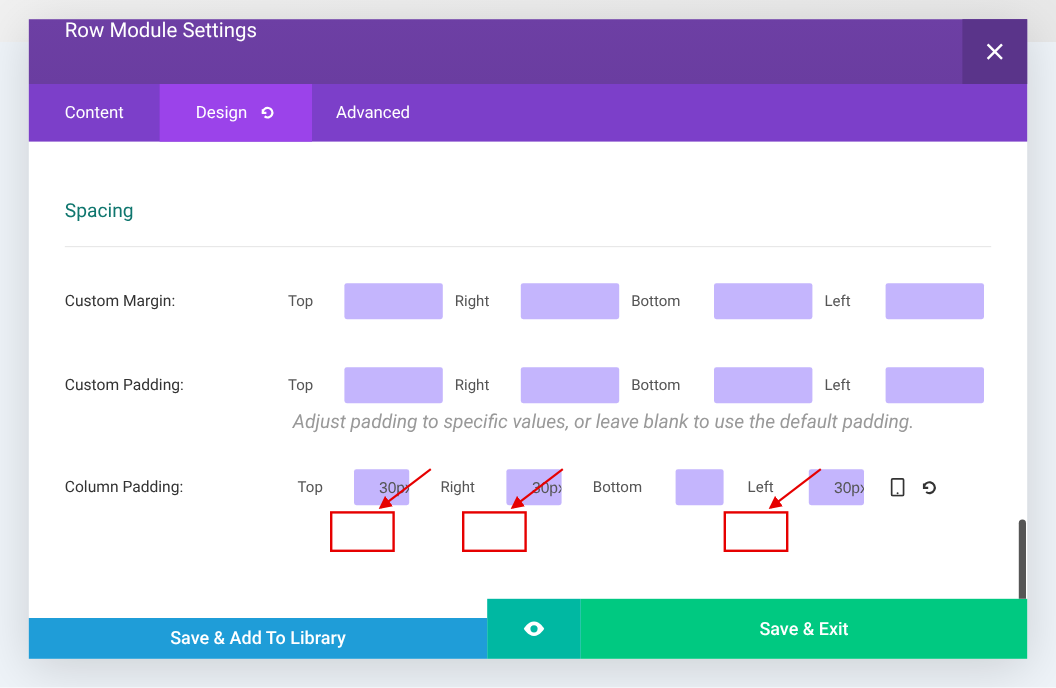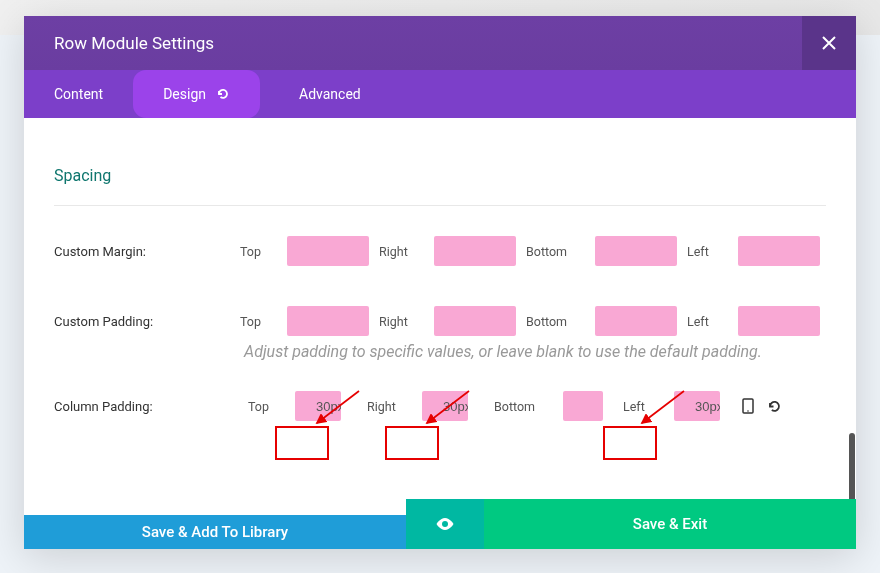--- a/index.html
+++ b/index.html
@@ -25,21 +25,21 @@
       bottom: 24px;
       background: #fff;
       box-shadow: 0 8px 40px rgba(0,0,0,0.15);
       display: flex;
       flex-direction: column;
     }
     .header {
       background: #6b3fa0;
       background: linear-gradient(to bottom, #6d3fa4 0%, #6a3da0 100%);
       display: flex;
-      align-items: center;
+      align-items: flex-start;
       justify-content: space-between;
       height: 54px;
       padding: 0 0 0 30px;
     }
     .header-title {
       color: #fff;
       font-size: 17px;
       font-weight: 400;
     }
     .close-btn {
@@ -59,21 +59,20 @@
       height: 48px;
     }
     .tab {
       color: #fff;
       font-size: 14px;
       padding: 0 30px;
       display: flex;
       align-items: center;
       cursor: pointer;
       gap: 10px;
-      border-radius: 13px;
     }
     .tab.active {
       background: #9b43ea;
     }
     .body {
       flex: 1;
       overflow: hidden;
       padding: 0 30px;
       position: relative;
     }
@@ -115,21 +114,21 @@
       color: #555;
       width: 44px;
       text-align: left;
       padding-left: 4px;
     }
     .side-label.top { width: 30px; }
     .side-label.right { width: 38px; }
     .side-label.bottom { width: 52px; }
     .side-label.left { width: 34px; }
     .input-box {
-      background: #f9a8d4;
+      background: #c4b5fd;
       border: none;
       height: 30px;
       width: 82px;
       margin-right: 6px;
       border-radius: 2px;
       font-size: 13px;
       color: #555;
       text-align: center;
       padding-left: 21px;
     }
@@ -213,21 +212,21 @@
     <div class="tab">
       <span>Content</span>
     </div>
     <div class="tab active">
       <span>Design</span>
       <svg width="14" height="14" viewBox="0 0 14 14">
           <path d="M3 7 A4 4 0 1 1 4.5 10" stroke="#fff" stroke-width="1.8" fill="none"></path>
           <path d="M3 4 L3 7 L6 7" stroke="#fff" stroke-width="1.8" fill="none"></path>
         </svg>
     </div>
-    <div class="tab" style="padding-left:39px;">
+    <div class="tab" style="padding-left:20px;">
       <span>Advanced</span>
     </div>
   </div>
 
   <div class="body">
 
     <div class="section-title">Spacing</div>
     <div class="section-sep"></div>
 
     <div class="row">

